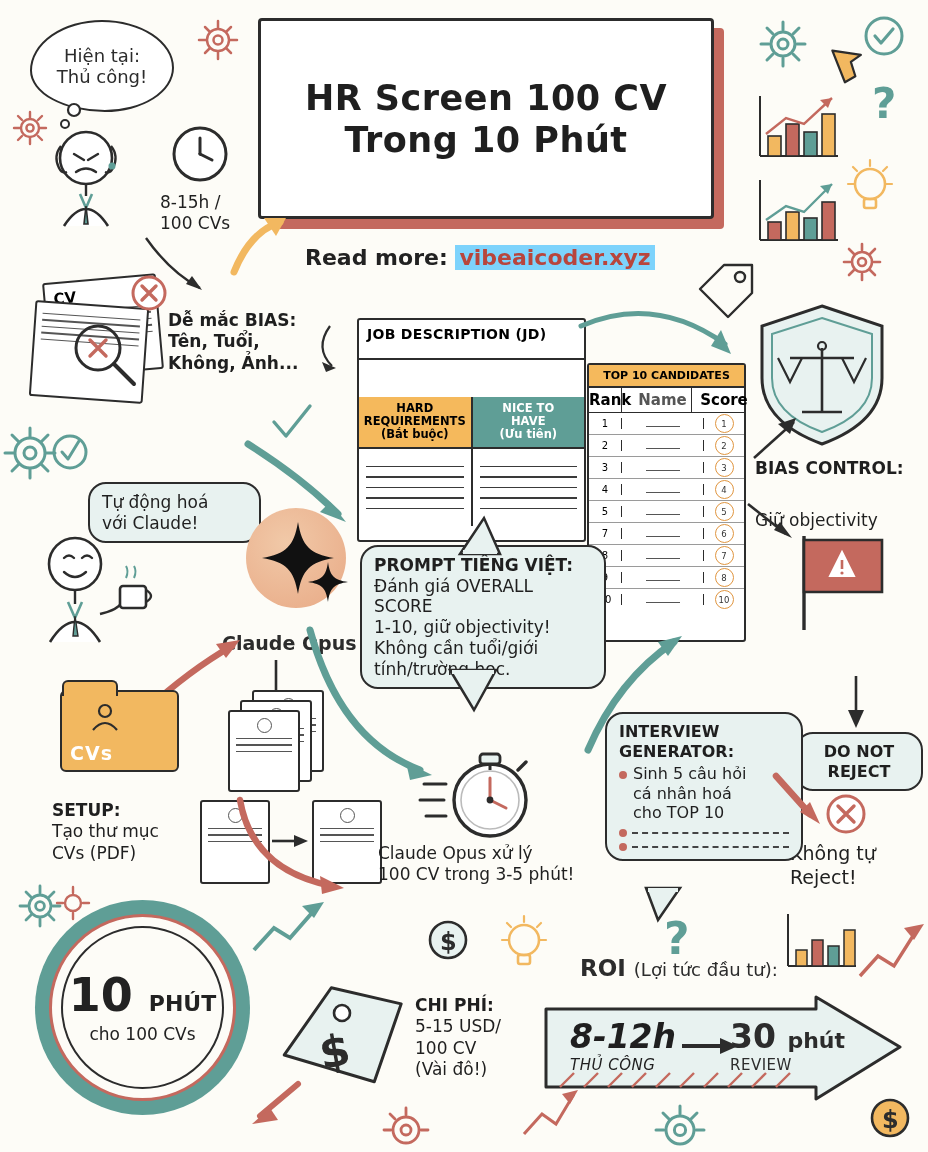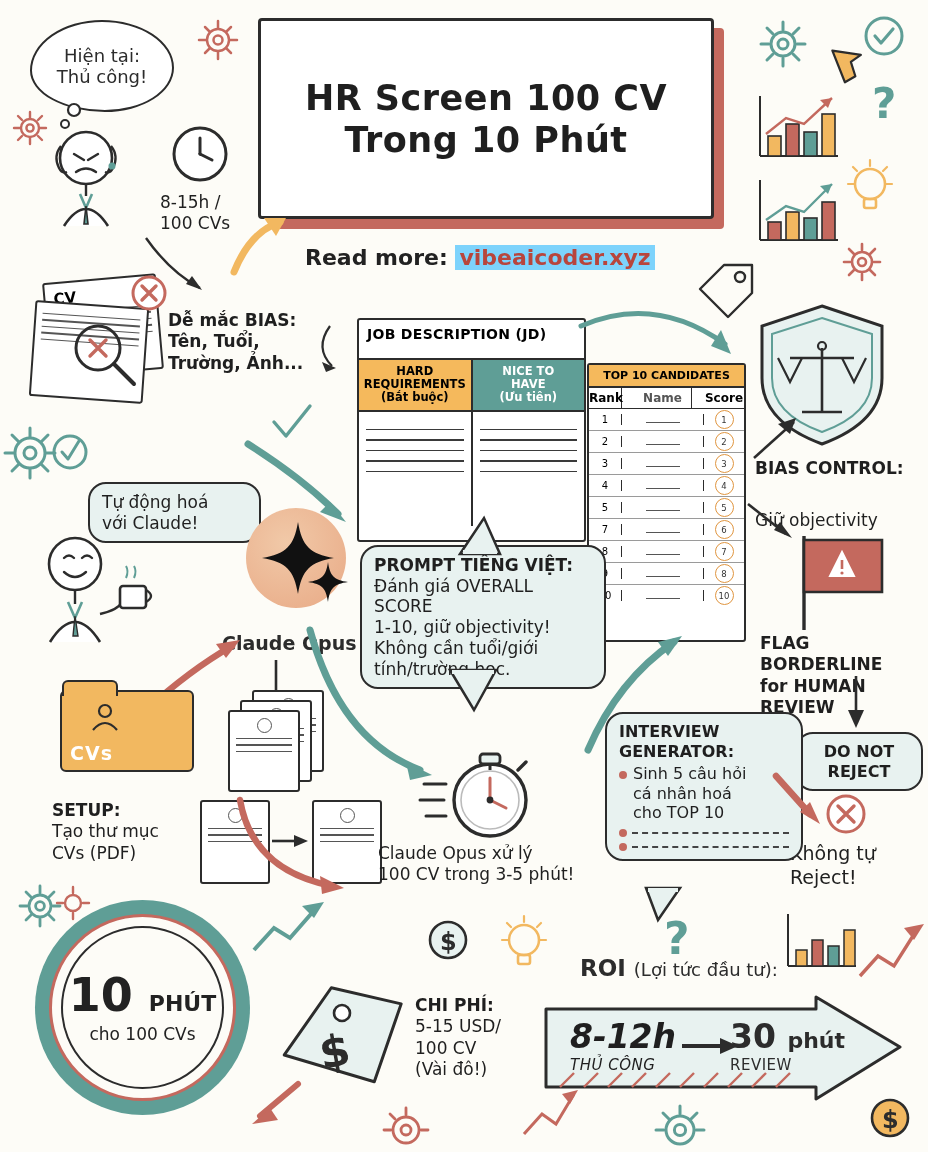--- a/index.html
+++ b/index.html
@@ -29,50 +29,50 @@
   
   .bubble{
     background:#e8f2f0;border:2.5px solid #2c2c2c;border-radius:18px;
     padding:8px 12px;font-size:17px;line-height:1.22;color:#1f1f1f;
   }
   .plain{font-size:17px;line-height:1.25;color:#1f1f1f;}
   .bold{font-weight:bold;}
   
   .jd{left:357px;top:318px;width:225px;height:220px;background:#fff;border:2.5px solid #2c2c2c;border-radius:3px;}
   .jd-title{font-size:14px;font-weight:bold;padding:6px 8px 16px;border-bottom:2px solid #2c2c2c;letter-spacing:.3px;}
-  .jd-cols{display:flex;height:166px;}
+  .jd-cols{display:flex;height:166px;align-items:flex-end;}
   .jd-col{flex:1;border-right:2px solid #2c2c2c;}
   .jd-col:last-child{border-right:none;}
   .jd-head{font-size:11.5px;font-weight:bold;text-align:center;padding:5px 3px;line-height:1.15;border-bottom:2px solid #2c2c2c;}
   .jd-head.hard{background:#f5b95c;}
   .jd-head.nice{background:#5f9e96;color:#fff;}
   .jd-lines{padding:8px 7px;}
   .jd-lines i{display:block;height:1.5px;background:#3a3a3a;margin:9px 0;}
   
   .top10{left:587px;top:363px;width:155px;height:275px;background:#fff;border:2.5px solid #2c2c2c;border-radius:3px;}
   .top10-title{background:#f5b95c;font-size:11px;font-weight:bold;text-align:center;padding:4px 2px;border-bottom:2px solid #2c2c2c;}
-  .t-head{display:flex;font-size:12px;font-weight:bold;border-bottom:1.5px solid #2c2c2c;gap:12px;}
+  .t-head{display:flex;font-size:15px;font-weight:bold;border-bottom:1.5px solid #2c2c2c;gap:12px;}
   .t-head span{padding:3px 0;text-align:center;}
   .t-row{display:flex;font-size:10px;border-bottom:1px solid #9a9a9a;height:21px;align-items:center;}
   .c-rank{width:32px;text-align:center;border-right:1.5px solid #2c2c2c;}
   .c-name{flex:1;text-align:center;border-right:1.5px solid #2c2c2c;color:#555;}
   .c-score{width:40px;display:flex;align-items:center;justify-content:center;}
   .c-name i{display:inline-block;width:34px;height:1.5px;background:#555;}
   .badge{display:inline-flex;align-items:center;justify-content:center;width:17px;height:17px;border-radius:50%;border:1.6px solid #e0953f;font-size:8.5px;color:#333;}
   
   .prompt{left:360px;top:545px;width:218px;}
   
   .interview{left:605px;top:712px;width:170px;}
   .dotrow{display:flex;align-items:center;gap:5px;margin-top:6px;}
   .dot{width:8px;height:8px;border-radius:50%;background:#c4695e;flex:none;}
   .dash{flex:1;border-top:2.5px dashed #444;}
   
   .dnr{left:795px;top:732px;width:100px;text-align:center;}
   
-  .folder{left:60px;top:690px;width:115px;height:78px;background:#f2b860;border:2.5px solid #2c2c2c;border-radius:6px 6px 6px 6px;padding-left:15px;}
+  .folder{left:60px;top:690px;width:115px;height:78px;background:#f2b860;border:2.5px solid #2c2c2c;border-radius:6px 6px 6px 6px;}
   .folder-tab{position:absolute;left:0;top:-12px;width:52px;height:14px;background:#f2b860;border:2.5px solid #2c2c2c;border-bottom:none;border-radius:6px 6px 0 0;}
   .folder-label{position:absolute;left:8px;bottom:6px;font-size:19px;font-weight:bold;color:#fff;letter-spacing:1px;}
   
   .doc{background:#fff;border:2.2px solid #2c2c2c;border-radius:3px;position:absolute;}
   .doc i{display:block;height:1.4px;background:#555;margin:5px 6px;}
   .doc .ava{width:13px;height:13px;border-radius:50%;border:1.8px solid #555;margin:6px auto 3px;}
   
   .seal{left:35px;top:900px;width:215px;height:215px;}
   .seal .ring{position:absolute;inset:0;border-radius:50%;background:#5f9e96;}
   .seal .ring2{position:absolute;inset:14px;border-radius:50%;background:#fdfcf7;border:3px solid #c4695e;}
@@ -280,21 +280,21 @@
     <svg class="abs" style="left:40px;top:40px;" width="72" height="72">
       <circle cx="30" cy="30" r="22" fill="none" stroke="#2c2c2c" stroke-width="3"></circle>
       <line x1="46" y1="46" x2="66" y2="66" stroke="#2c2c2c" stroke-width="4" stroke-linecap="round"></line>
       <path d="M22 22 L38 38 M38 22 L22 38" stroke="#c4695e" stroke-width="3.4" stroke-linecap="round"></path>
     </svg>
   </div>
 
   <div class="abs plain lbl-bias hand bold">
     <div>Dễ mắc BIAS:</div>
     <div>Tên, Tuổi,</div>
-    <div>Trường, Ảnh...</div>
+    <div>Không, Ảnh...</div>
   </div>
 
   <svg class="abs" style="left:140px;top:232px;" width="120" height="70">
     <path d="M6 6 Q30 40 60 56" fill="none" stroke="#2c2c2c" stroke-width="2.4"></path>
     <polygon points="62,58 46,52 52,44" fill="#2c2c2c"></polygon>
   </svg>
   <svg class="abs" style="left:224px;top:212px;" width="70" height="70">
     <path d="M10 60 Q26 20 56 10" fill="none" stroke="#f2b860" stroke-width="7" stroke-linecap="round"></path>
     <polygon points="62,6 40,6 52,24" fill="#f2b860"></polygon>
   </svg>
@@ -451,24 +451,20 @@
     <path d="M14 10 L92 10 L92 62 L14 62 Z" fill="#c4695e" stroke="#2c2c2c" stroke-width="2.6"></path>
     <path d="M52 22 L64 46 L40 46 Z" fill="#fff" stroke="#fff" stroke-width="2"></path>
     <line x1="52" y1="30" x2="52" y2="39" stroke="#c4695e" stroke-width="2.6"></line>
     <circle cx="52" cy="43" r="1.6" fill="#c4695e"></circle>
   </svg>
   <svg class="abs" style="left:742px;top:496px;" width="60" height="52">
     <path d="M6 8 L44 38" fill="none" stroke="#2c2c2c" stroke-width="2.6"></path>
     <polygon points="50,42 32,34 38,26" fill="#2c2c2c"></polygon>
   </svg>
 
-  <div class="abs plain lbl-flag hand bold">
-    <div>FLAG BORDERLINE</div>
-    <div>for HUMAN REVIEW</div>
-  </div>
   <svg class="abs" style="left:838px;top:672px;" width="40" height="64">
     <path d="M18 4 L18 46" fill="none" stroke="#2c2c2c" stroke-width="2.6"></path>
     <polygon points="18,56 10,38 26,38" fill="#2c2c2c"></polygon>
   </svg>
 
   <div class="abs bubble dnr hand bold" style="font-size:16px;">
     <div>DO NOT</div>
     <div>REJECT</div>
   </div>
   <svg class="abs" style="left:820px;top:788px;" width="52" height="52">

